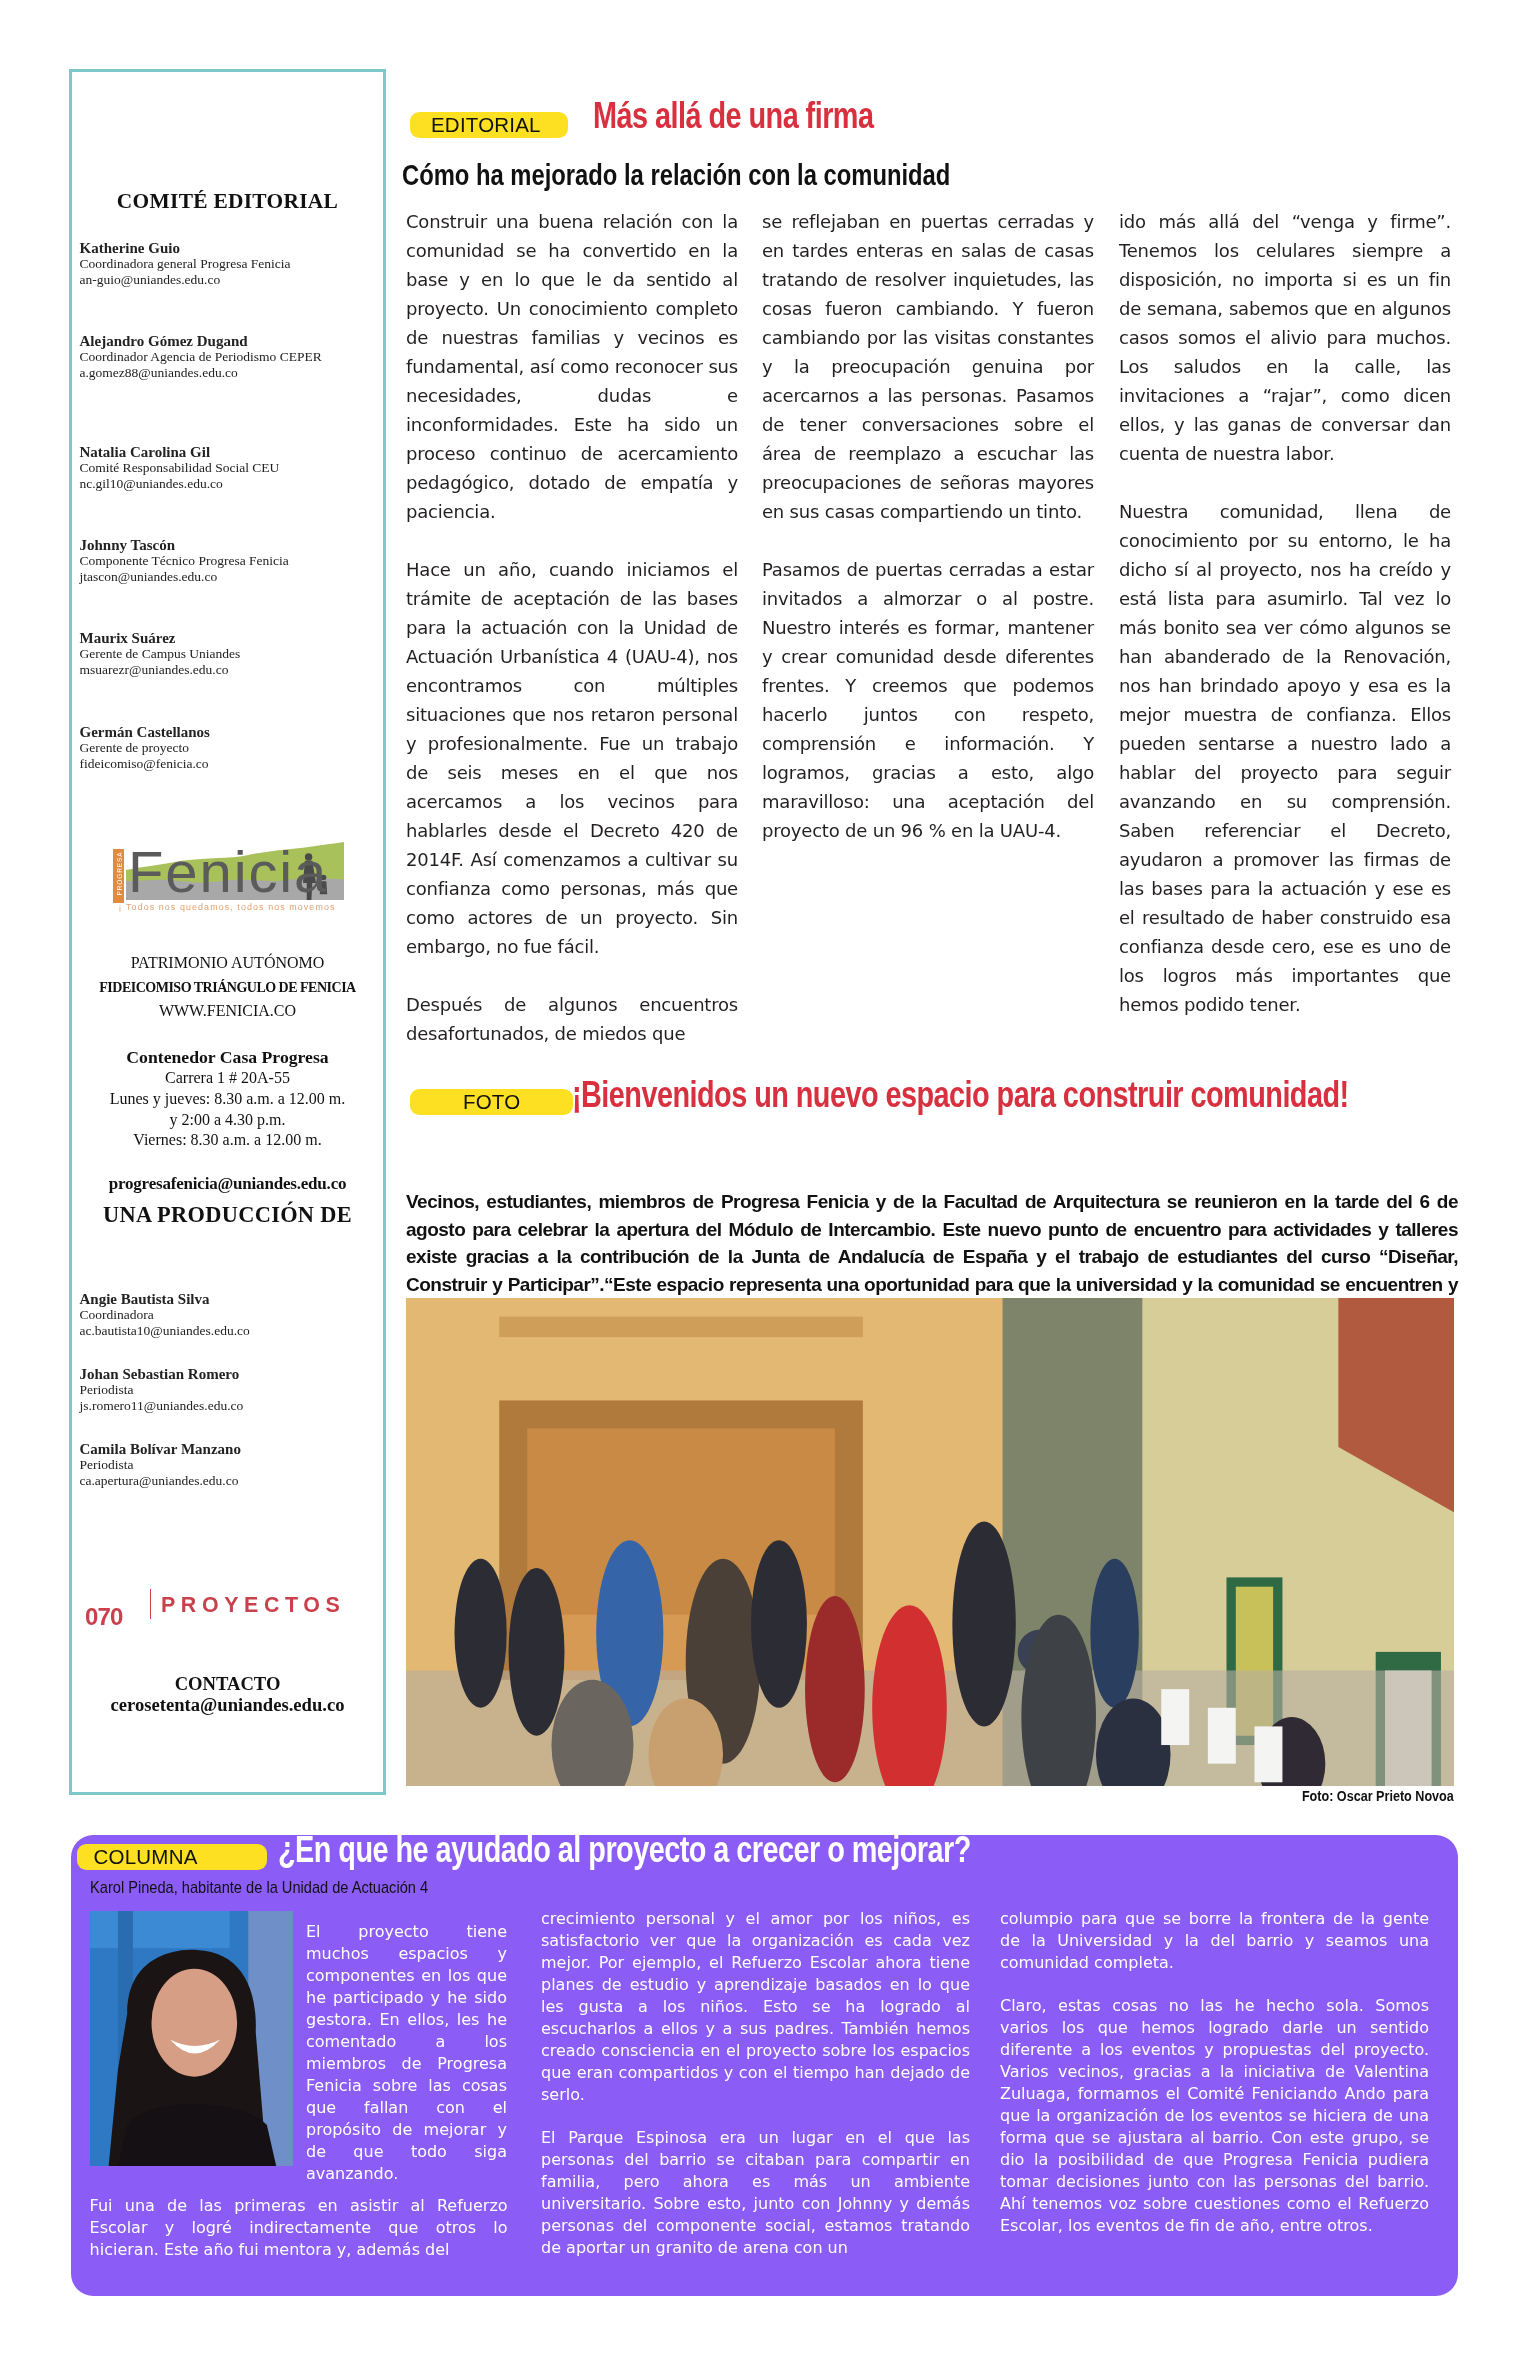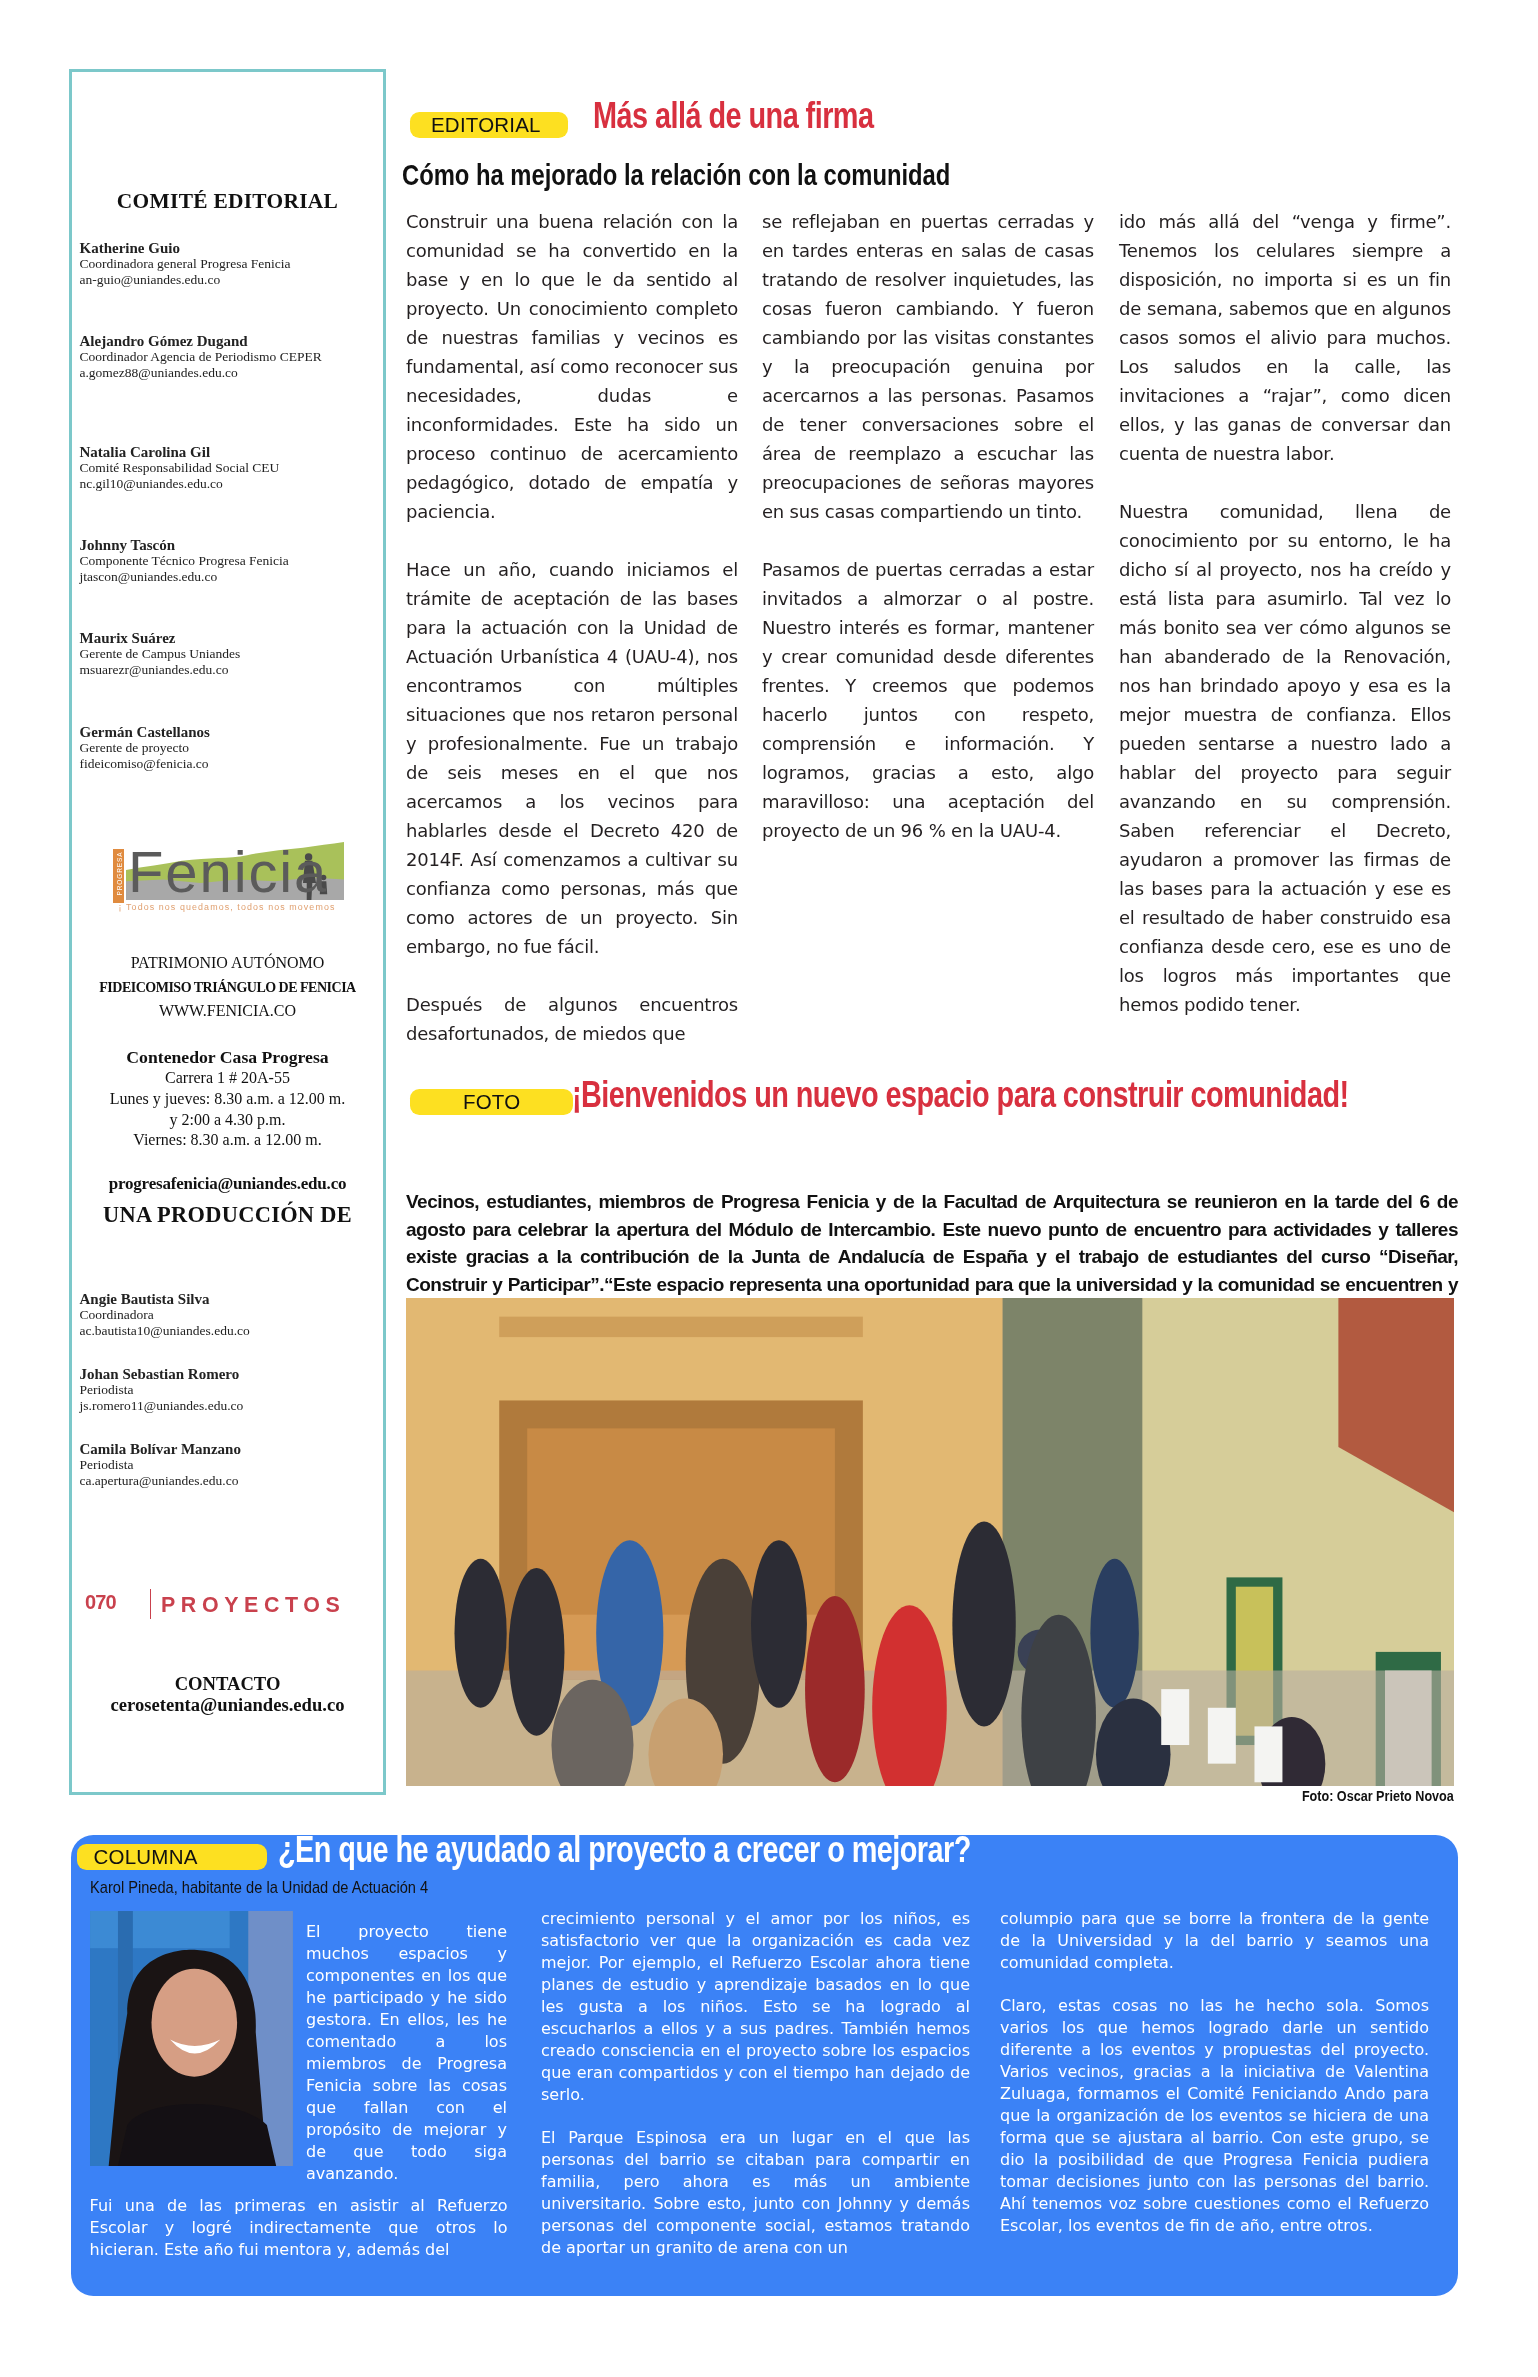--- a/index.html
+++ b/index.html
@@ -53,21 +53,21 @@
   .casa-title { top: 975px; font-size: 17.7px; font-weight: bold; }
   .casa-line { font-size: 16px; }
   .casa-1 { top: 997px; } .casa-2 { top: 1018px; } .casa-3 { top: 1039px; } .casa-4 { top: 1059px; }
   .pf-email { top: 1102px; font-size: 17px; font-weight: bold; letter-spacing: -0.2px; }
   .prod-title { top: 1130px; font-size: 22.4px; font-weight: bold; letter-spacing: 0.3px; }
 
   .proyectos-logo {
     position: absolute; left: 13px; top: 1515px; width: 289px; height: 37px;
     font-family: "Liberation Sans", sans-serif; color: #c9414d; font-weight: bold;
   }
-  .p070 { position: absolute; left: 0; top: 4px; font-size: 20px; letter-spacing: -0.9px; }
+  .p070 { position: absolute; left: 0; top: 16px; font-size: 24px; letter-spacing: -0.9px; }
   .pdiv { position: absolute; left: 65px; top: 1.9px; width: 0.9px; height: 30px; background: #c9414d; }
   .pword { position: absolute; left: 76px; top: 5.6px; font-size: 21.4px; letter-spacing: 5.6px; }
   .contact-title { top: 1601px; font-size: 18.6px; font-weight: bold; }
   .contact-email { top: 1622px; font-size: 18.6px; font-weight: bold; }
 
   
   .tag {
     position: absolute; height: 26px; background: #fde021; border-radius: 9.3px;
     font-family: "Liberation Sans", sans-serif; font-size: 20.5px; color: #111;
     line-height: 26px; padding-left: 21px; letter-spacing: 0.2px;
@@ -103,21 +103,21 @@
     background: linear-gradient(90deg, #d9b069 0%, #e3bd78 38%, #8a8a78 56%, #d8cfa0 70%, #c98d6a 100%);
   }
   .photo-credit {
     position: absolute; right: 84px; top: 1788px; font-family: "Liberation Sans", sans-serif;
     font-weight: bold; font-size: 14px; color: #111; transform: scaleX(0.9); transform-origin: right top;
   }
 
   
   .columna {
     position: absolute; left: 71px; top: 1835px; width: 1387px; height: 461px;
-    background: #3b82f6; border-radius: 22.4px;
+    background: #8b5cf6; border-radius: 22.4px;
   }
   .columna-author {
     position: absolute; left: 18.6px; top: 43px; font-family: "Liberation Sans", sans-serif;
     font-size: 17px; color: #111; transform: scaleX(0.86); transform-origin: left top; white-space: nowrap;
   }
   .portrait {
     position: absolute; left: 18.6px; top: 76px; width: 203px; height: 255px; overflow: hidden;
     background: #2f76c2;
   }
   .ccol {

